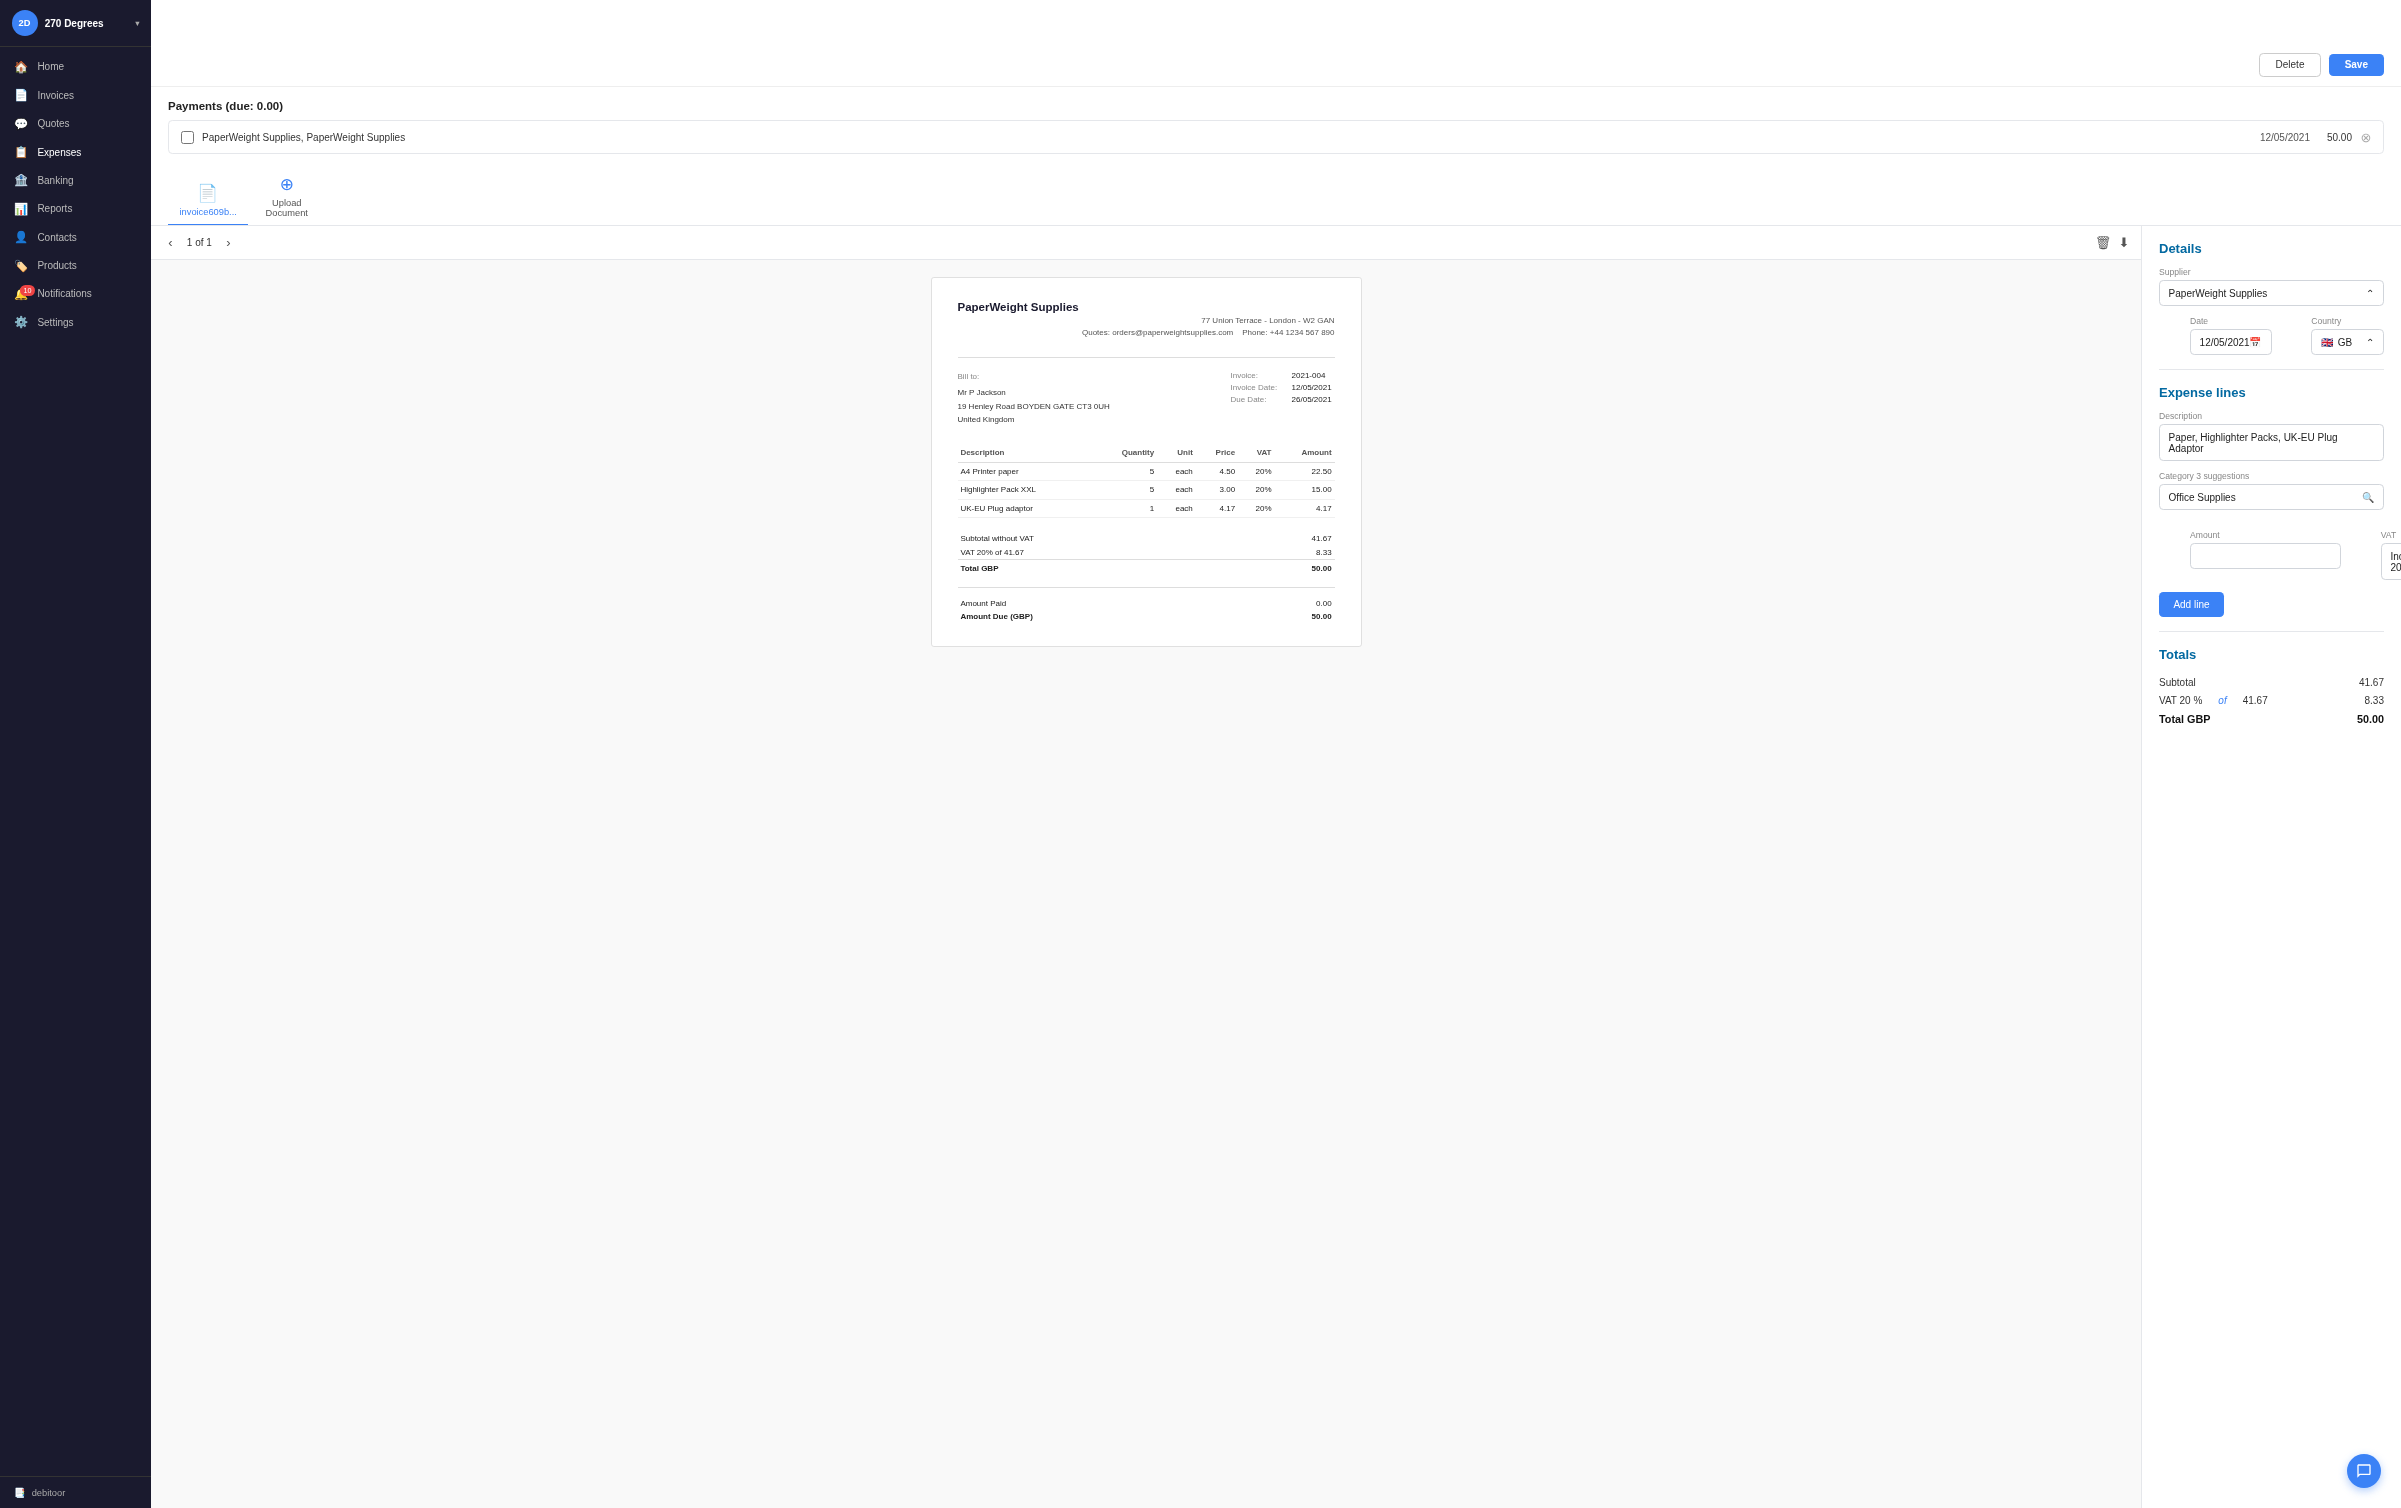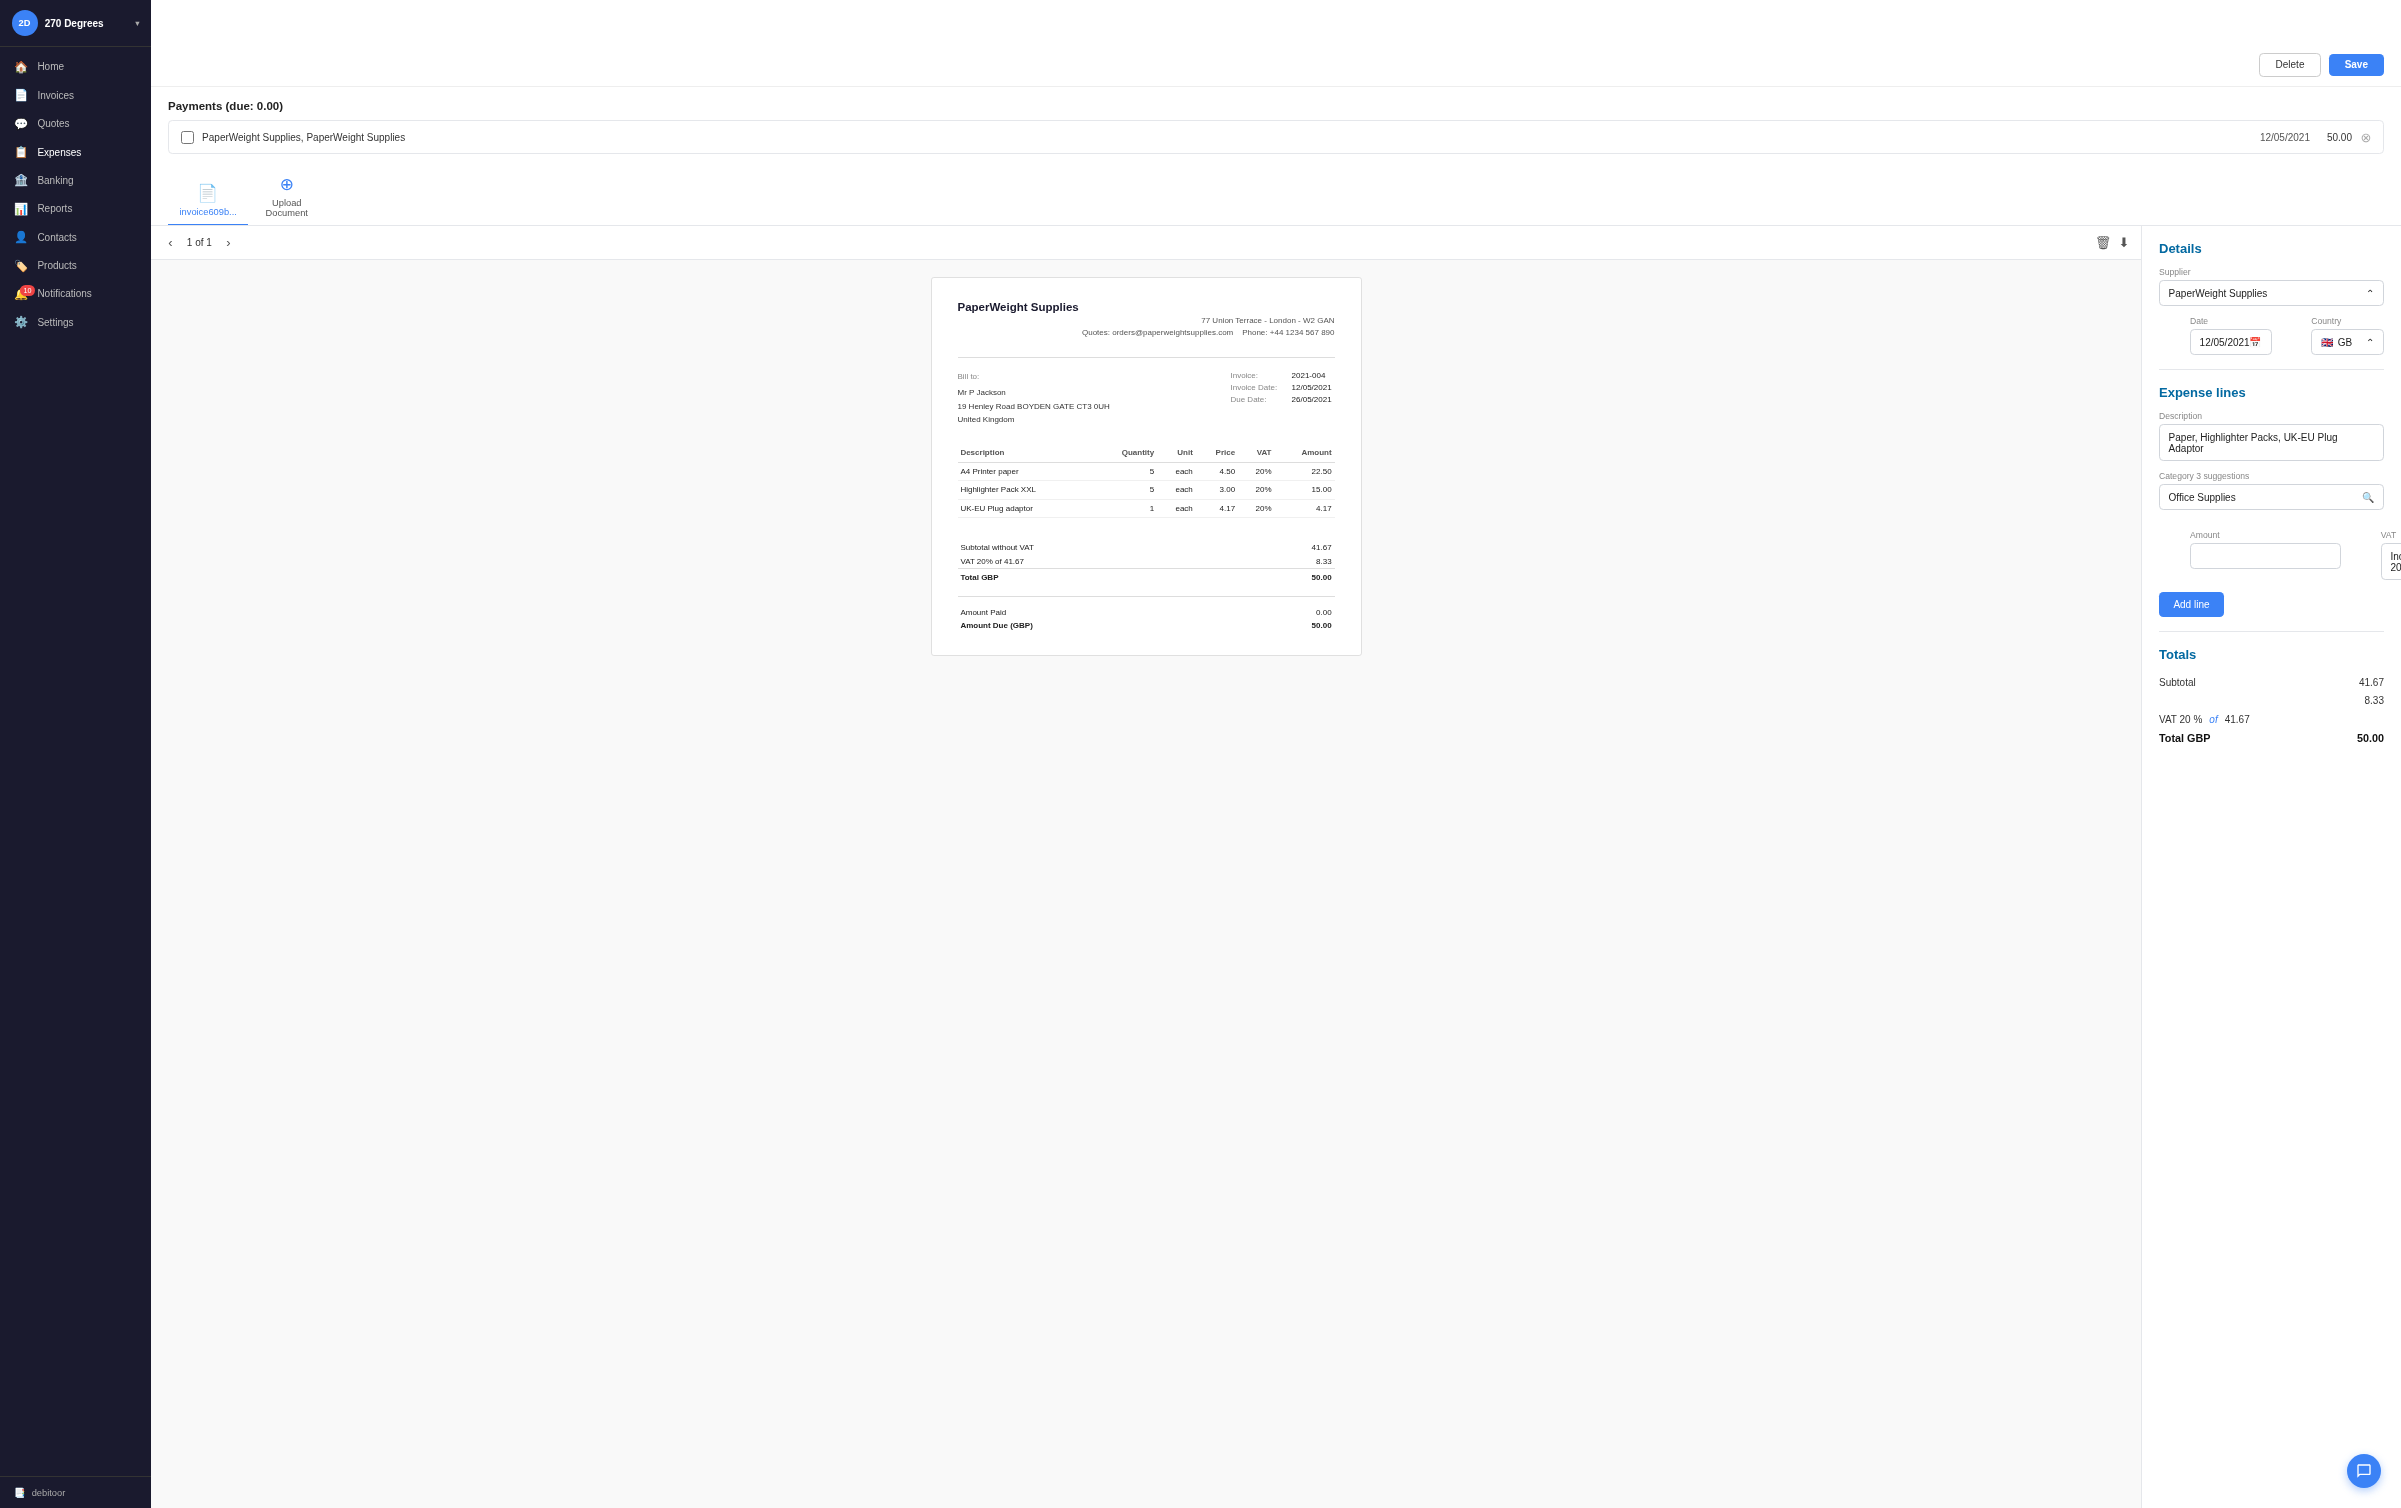--- a/index.html
+++ b/index.html
@@ -213,21 +213,21 @@
     .inv-bill-to .label { font-size: 8px; color: #888; margin-bottom: 2.9px; }
     .inv-details-right { font-size: 8px; }
     .inv-details-right table { border-collapse: collapse; }
     .inv-details-right td { padding: 1.4px 2.9px; }
     .inv-details-right td:first-child { color: #888; padding-right: 11.5px; }
     .inv-items table { width: 100%; border-collapse: collapse; }
     .inv-items th { font-size: 8px; color: #555; font-weight: 600; padding: 4.3px 2.9px; border-bottom: 0.7px solid #ddd; text-align: left; }
     .inv-items th:not(:first-child) { text-align: right; }
     .inv-items td { font-size: 8px; padding: 4.3px 2.9px; border-bottom: 0.7px solid #f0f0f0; }
     .inv-items td:not(:first-child) { text-align: right; }
-    .inv-totals { margin-top: 23px; }
+    .inv-totals { margin-top: 14px; }
     .inv-totals table { width: 100%; border-collapse: collapse; }
     .inv-totals td { font-size: 8px; padding: 2.2px 2.9px; }
     .inv-totals td:last-child { text-align: right; }
     .inv-totals .total-row td { font-weight: 700; border-top: 0.7px solid #ddd; padding-top: 4.3px; }
     .inv-payment { margin-top: 11.5px; border-top: 0.7px solid #ddd; padding-top: 8.6px; }
     .inv-payment table { width: 100%; border-collapse: collapse; }
     .inv-payment td { font-size: 8px; padding: 2.2px 2.9px; }
     .inv-payment td:last-child { text-align: right; }
     .inv-payment .amount-due td { font-weight: 700; }
 
@@ -323,21 +323,21 @@
     }
 
     
     .totals-section { margin-top: 5.7px; }
     .totals-row {
       display: flex; justify-content: space-between;
       font-size: 10px; color: #333;
       padding: 3.6px 0;
     }
     .totals-row.bold { font-weight: 700; font-size: 10.8px; color: #111; }
-    .totals-row .vat-label { display: flex; gap: 7px; margin-top: 19px; }
+    .totals-row .vat-label { display: flex; gap: 16px; }
     .vat-of { color: #3b82f6; font-style: italic; }
 
     
     .chat-btn {
       position: fixed;
       bottom: 20px; right: 20px;
       width: 34px; height: 34px;
       background: #3b82f6;
       border-radius: 50%;
       display: flex; align-items: center; justify-content: center;

